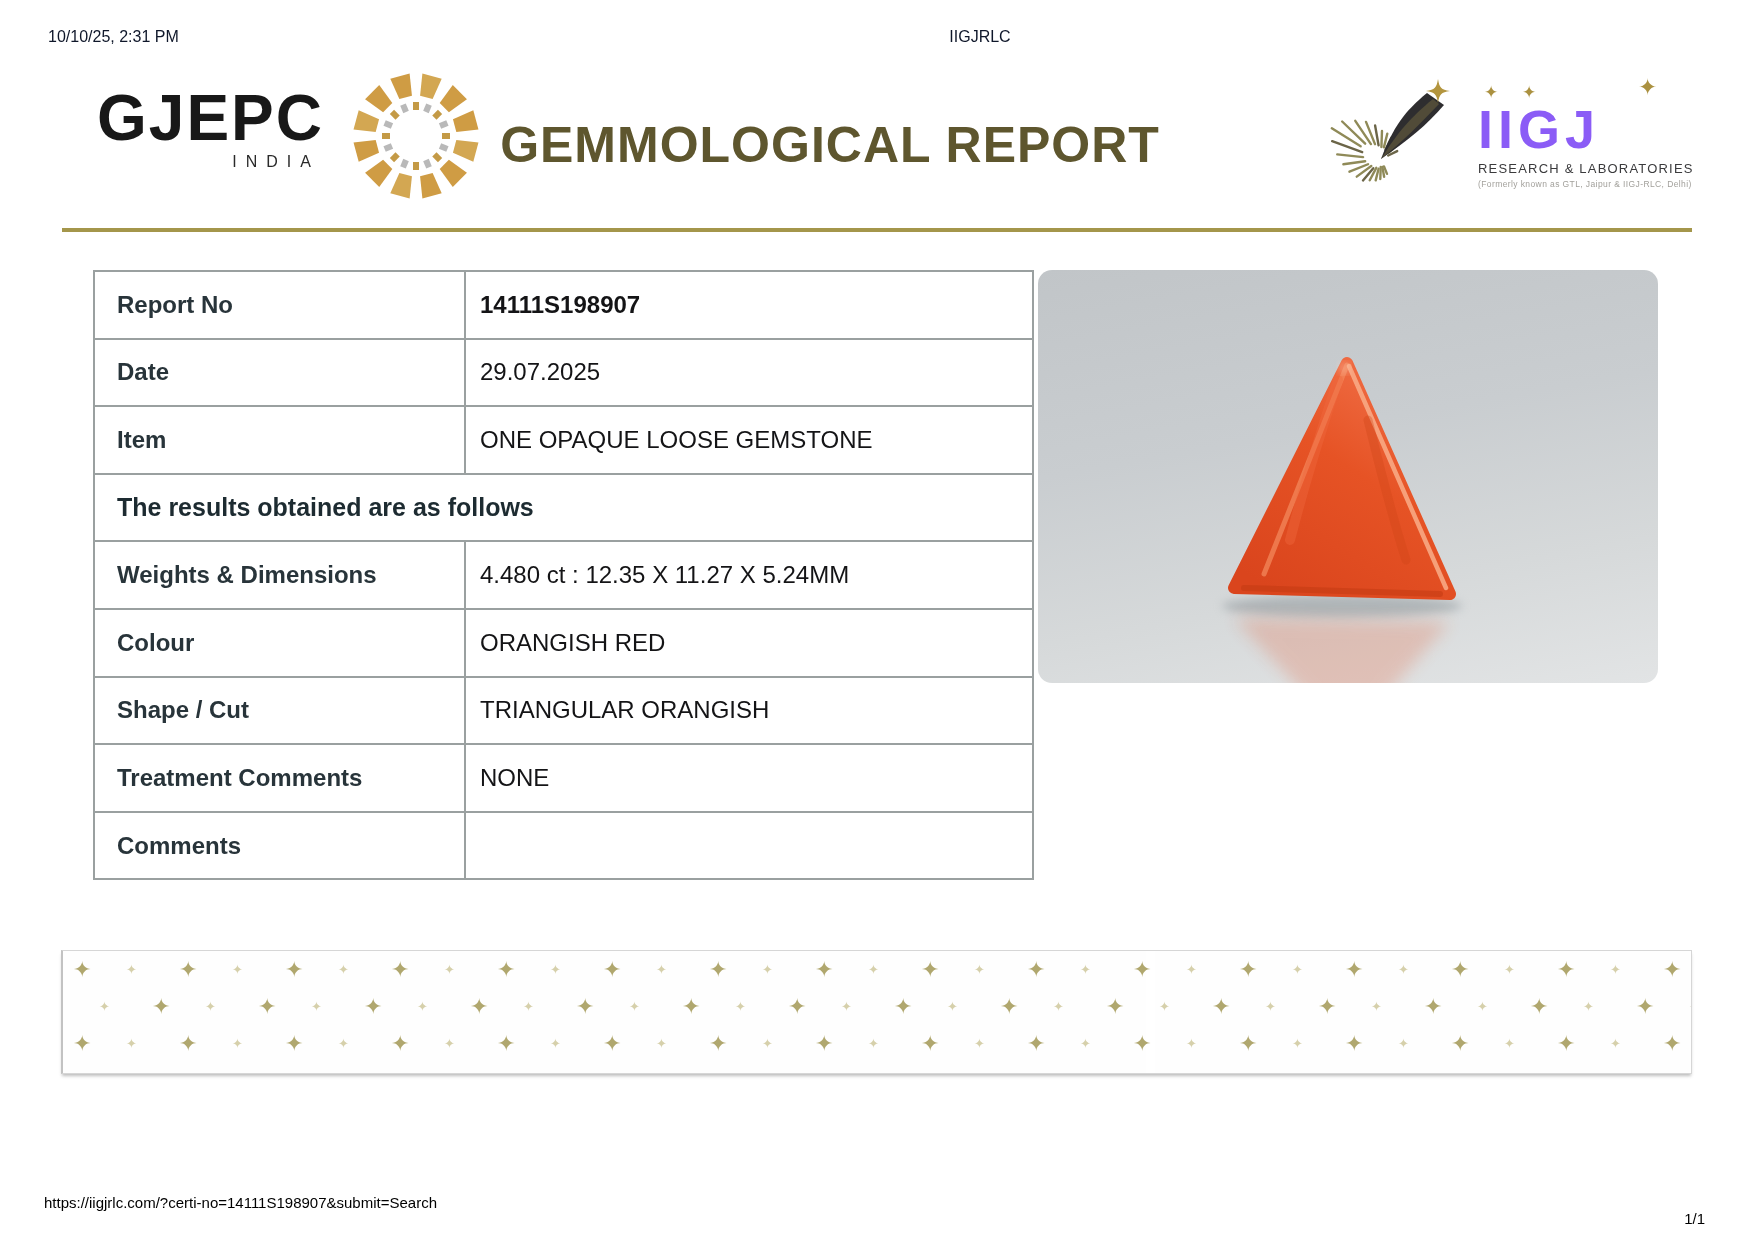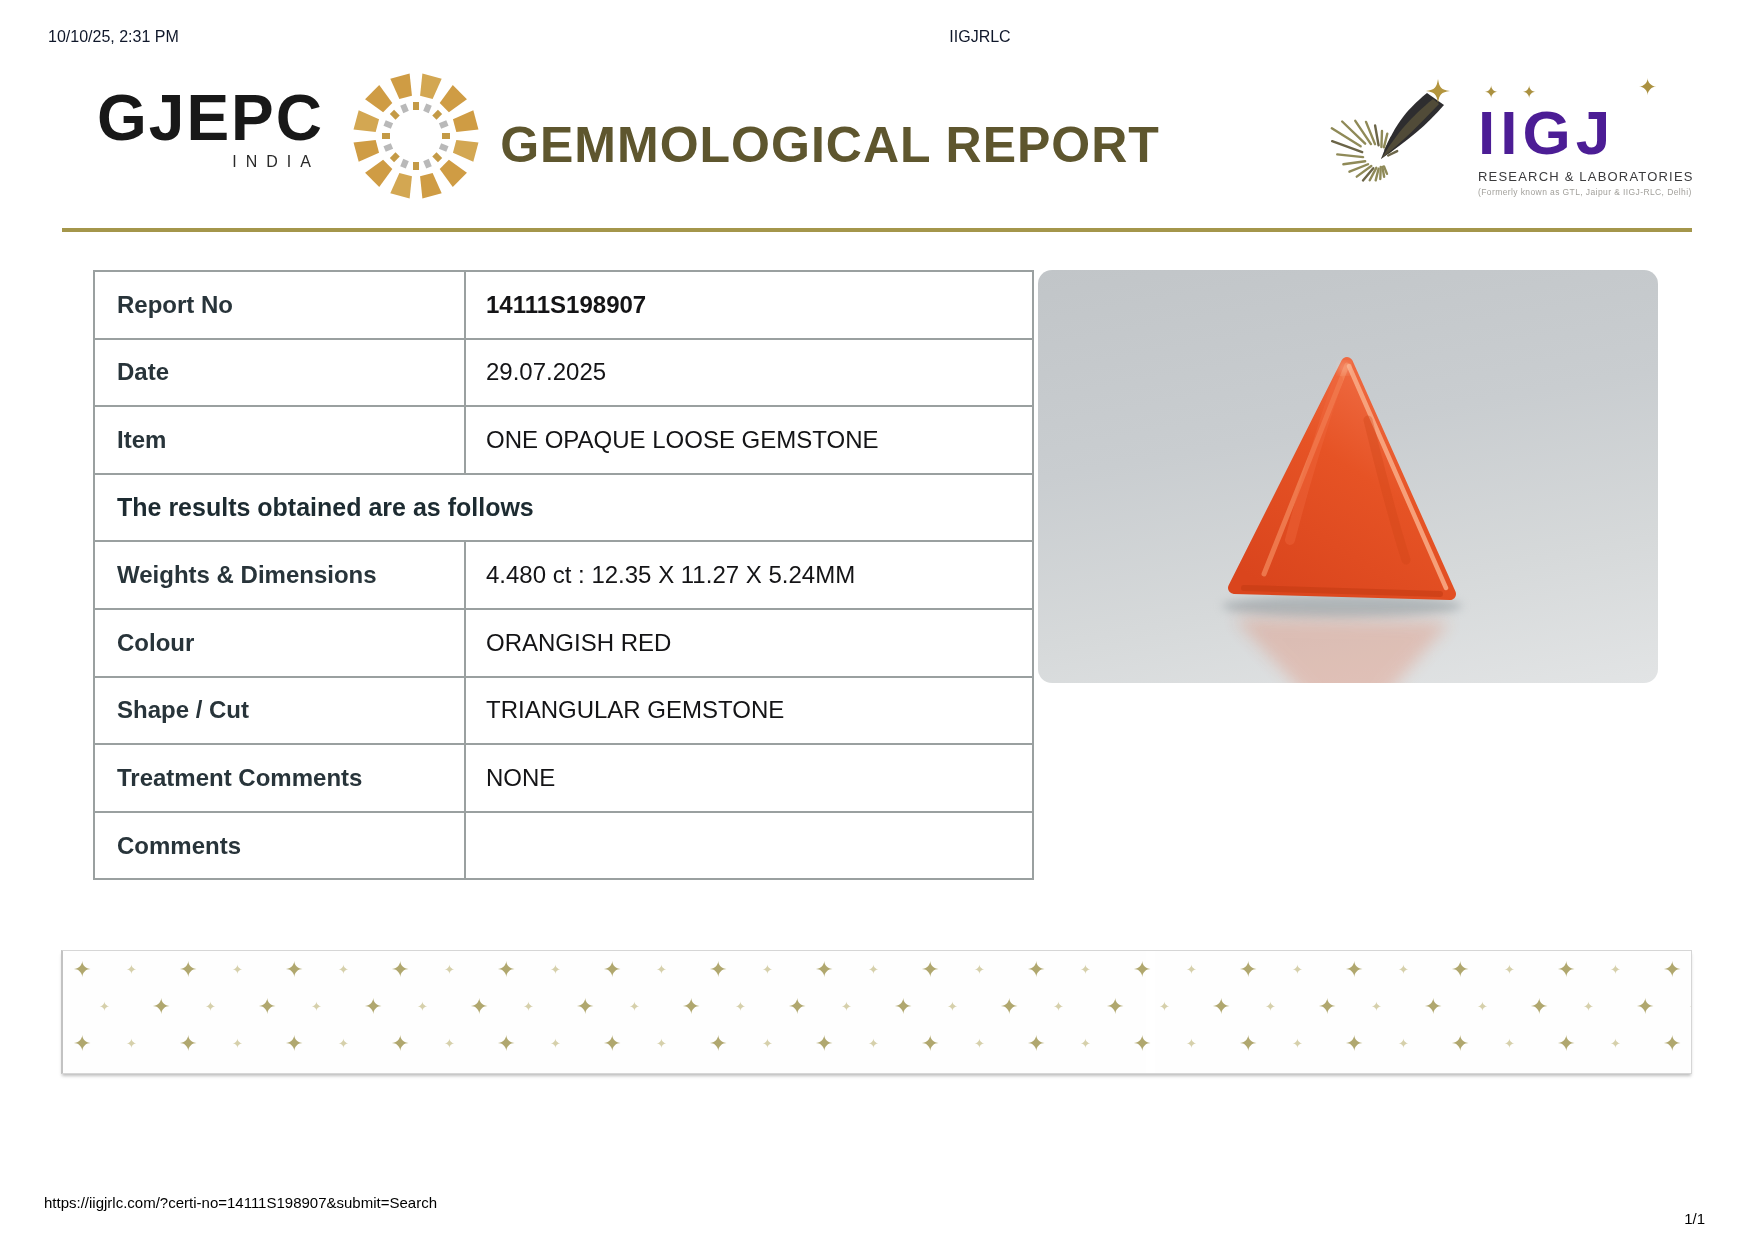--- a/index.html
+++ b/index.html
@@ -23,32 +23,32 @@
   .gjepc-emblem { position:absolute; left:350px; top:70px; }
   .report-title { position:absolute; left:400px; top:116px; width:860px; text-align:center;
     font-size:50px; font-weight:700; letter-spacing:1px; color:#5e562e; }
   .iigj-burst { position:absolute; left:1295px; top:65px; }
   .iigj-block { position:absolute; left:1478px; top:78px; width:260px; }
   .iigj-stars { position:relative; height:26px; }
   .iigj-star { position:absolute; color:#ab9140; }
   .iigj-star.s1 { left:6px;  top:4px; font-size:17px; }
   .iigj-star.s2 { left:44px; top:4px; font-size:17px; }
   .iigj-star.s3 { left:160px; top:-4px; font-size:23px; }
-  .iigj-name { font-size:62px; font-weight:700; letter-spacing:5px; line-height:0.95; color:#4c1d95; }
+  .iigj-name { font-size:54px; font-weight:700; letter-spacing:5px; line-height:0.95; color:#8b5cf6; }
   .iigj-tagline { margin-top:6px; font-size:13px; font-weight:400; letter-spacing:1.2px; color:#3a3a3c; }
   .iigj-subtext { margin-top:3px; font-size:8.5px; letter-spacing:0.4px; color:#a2a09b; }
   .gold-rule { position:absolute; left:62px; top:228px; width:1630px; height:4px; background:#a4964b; }
 
   
   table.report { position:absolute; left:93px; top:270px; width:941px; border-collapse:collapse;
     table-layout:fixed; border:2px solid #8b9191; }
   table.report td { border:2px solid #9aa0a0; vertical-align:middle; }
   table.report tr { height:67.6px; }
   td.lbl { width:371px; font-size:24px; font-weight:700; color:#28343a; padding-left:22px; }
-  td.val { font-size:24px; color:#141416; padding-left:20px; }
+  td.val { font-size:24px; color:#141416; padding-left:14px; }
   td.val.bold { font-weight:700; }
   td.section { font-size:25px; font-weight:700; color:#1d2b31; padding-left:22px; }
 
   
   .gem-photo { position:absolute; left:1038px; top:270px; width:620px; height:413px; border-radius:14px;
     overflow:hidden; background:linear-gradient(170deg,#c1c5c8 0%,#c9cdd0 40%,#d6d9da 72%,#e2e4e5 100%); }
 
   
   .band { position:absolute; left:61px; top:950px; width:1631px; height:124px; background:#fefefe;
     border:1px solid #d6d6d6; border-left:2px solid #c2c2c2;
@@ -169,21 +169,21 @@
       <tr>
         <td class="lbl">Weights &amp; Dimensions</td>
         <td class="val">4.480 ct : 12.35 X 11.27 X 5.24MM</td>
       </tr>
       <tr>
         <td class="lbl">Colour</td>
         <td class="val">ORANGISH RED</td>
       </tr>
       <tr>
         <td class="lbl">Shape / Cut</td>
-        <td class="val">TRIANGULAR GEMSTONE</td>
+        <td class="val">TRIANGULAR ORANGISH</td>
       </tr>
       <tr>
         <td class="lbl">Treatment Comments</td>
         <td class="val">NONE</td>
       </tr>
       <tr>
         <td class="lbl">Comments</td>
         <td class="val">&nbsp;</td>
       </tr>
     </tbody>

